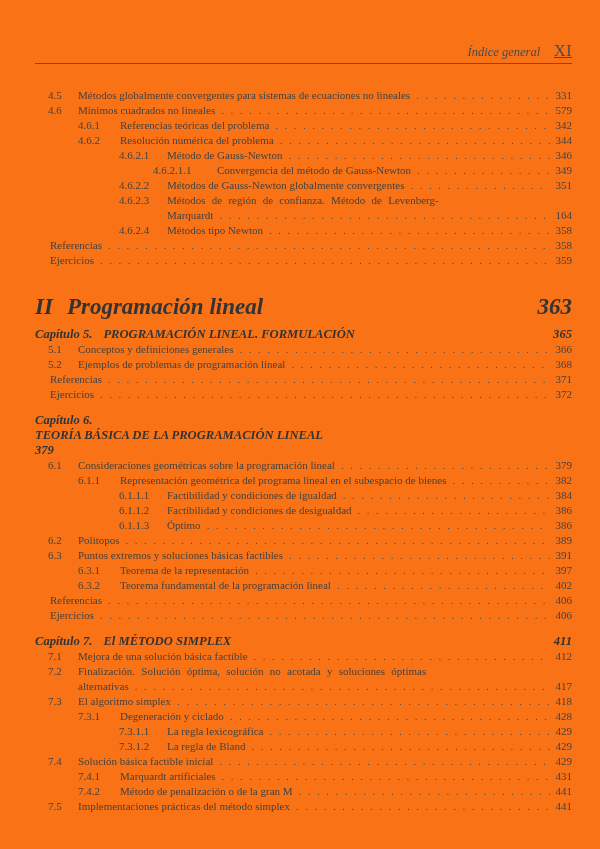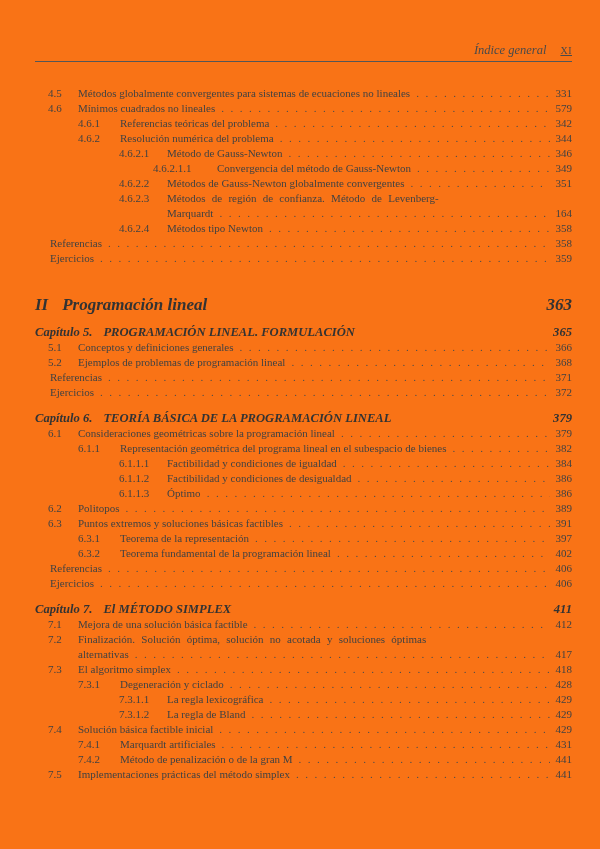--- a/index.html
+++ b/index.html
@@ -22,21 +22,21 @@
   .running-head {
     margin-top: 43px;
     display: flex;
     justify-content: flex-end;
     align-items: baseline;
     font-size: 12.5px;
     line-height: 15px;
     color: #4a4a4a;
   }
   .running-head .rh-title { font-style: italic; }
-  .running-head .rh-folio { margin-left: 14px; font-size: 10px; letter-spacing: 0.5px; text-decoration: underline; }
+  .running-head .rh-folio { margin-left: 14px; font-size: 16px; letter-spacing: 0.5px; text-decoration: underline; }
   .head-rule {
     height: 0;
     border-bottom: 1.5px solid #565656;
     margin-top: 3px;
   }
   
   .toc { margin-top: 24px; }
   .entry {
     display: flex;
     align-items: baseline;
@@ -61,21 +61,21 @@
   .lv1 { padding-left: 13px; }  .lv1 .num { width: 30px; }
   .lv2 { padding-left: 43px; }  .lv2 .num { width: 42px; }
   .lv3 { padding-left: 84px; }  .lv3 .num { width: 48px; }
   .lv4 { padding-left: 118px; } .lv4 .num { width: 64px; }
   .wrap-first .ttl { word-spacing: 3.5px; }
   
   .part {
     display: flex;
     align-items: baseline;
     margin-top: 30px;
-    font-size: 17px;
+    font-size: 23px;
     line-height: 18px;
     font-weight: bold;
     font-style: italic;
     color: #333333;
     white-space: nowrap;
   }
   .part .pnum { margin-right: 14px; }
   .part .spacer, .chapter .spacer { flex: 1 1 0; }
   
   .chapter {
@@ -201,21 +201,21 @@
             <span class="ttl">Referencias</span>
             <span class="leader">..........................................................................................</span>
             <span class="pg">371</span>
           </div>
           <div class="entry lv0">
             <span class="ttl">Ejercicios</span>
             <span class="leader">..........................................................................................</span>
             <span class="pg">372</span>
           </div>
         </div>
-        <div class="chapter" style="color: rgb(51, 51, 51);">
+        <div class="chapter" style="color: rgb(51, 51, 51); flex-direction: column;">
           <span class="clabel">Capítulo 6.</span>
           <span class="ctitle">TEORÍA BÁSICA DE LA PROGRAMACIÓN LINEAL</span>
           <span class="spacer"></span>
           <span class="cpg">379</span>
         </div>
         <div class="group">
           <div class="entry lv1">
             <span class="num">6.1</span>
             <span class="ttl">Consideraciones geométricas sobre la programación lineal</span>
             <span class="leader">..........................................................................................</span>

